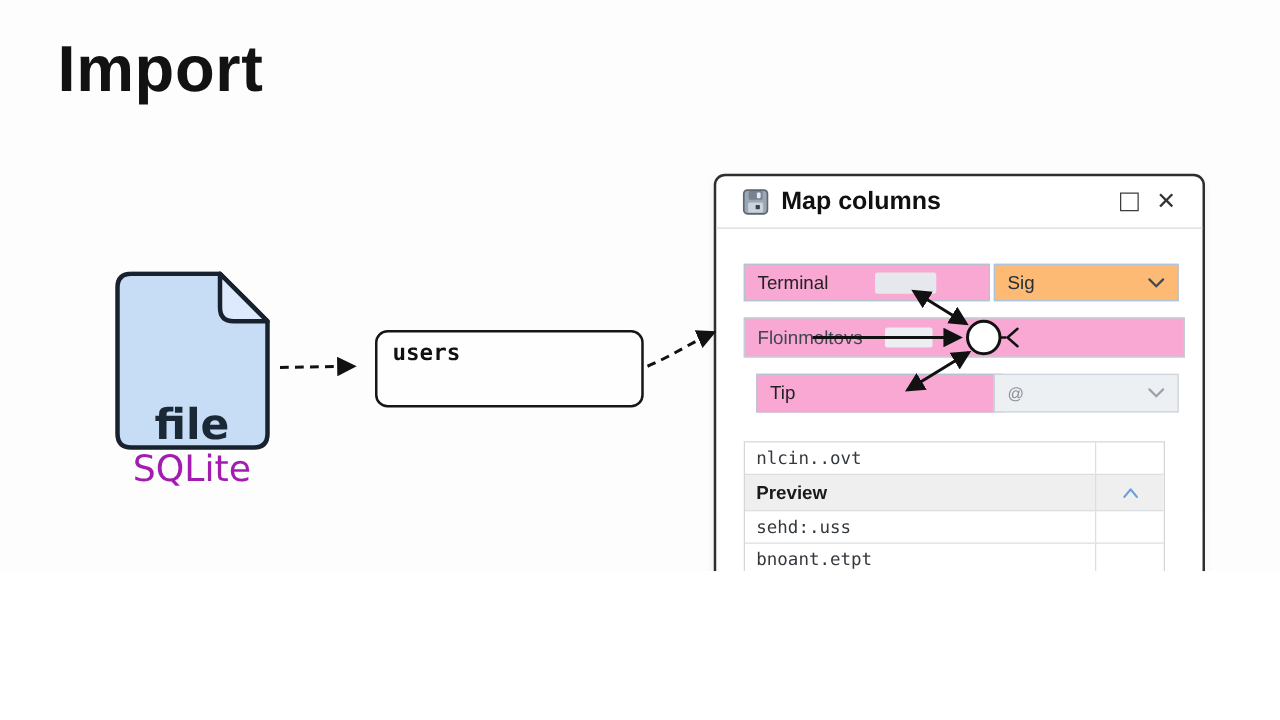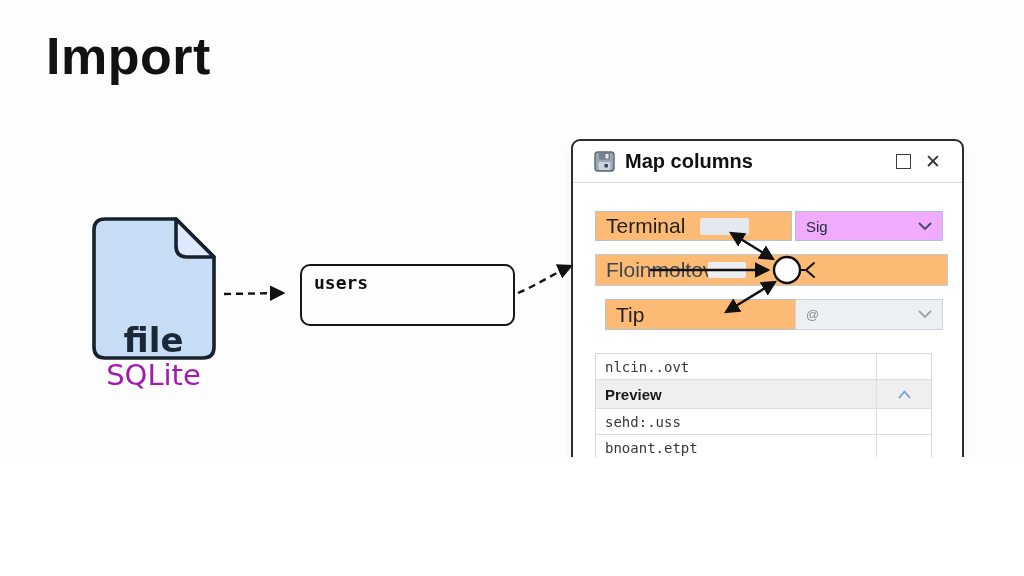--- a/index.html
+++ b/index.html
@@ -45,30 +45,30 @@
     position:absolute; left:0; top:0; width:100%; height:42px;
     display:flex; align-items:center; padding:0 14px 0 21px;
     border-bottom:1px solid #d9d9d9;
   }
   .titlebar .win-title { font-size:20px; font-weight:600; color:#101010; margin-left:10px; flex:1; }
   .win-btn { width:30px; height:26px; display:flex; align-items:center; justify-content:center; cursor:default; }
   .max-glyph { width:15px; height:15px; border:1.8px solid #3c3c3c; background:transparent; }
   .close-glyph { font-size:19px; color:#333; line-height:1; font-family:"DejaVu Sans", sans-serif; }
   
   .field {
-    position:absolute; height:30px; background:#fdba74;
+    position:absolute; height:30px; background:#f9a8d4;
     border:1px solid #b6c2d2; display:flex; align-items:center;
-    padding-left:10px; font-size:21px; color:#222;
+    padding-left:10px; font-size:15px; color:#222;
   }
   .smudge { position:absolute; background:#e5e8ec; border-radius:2px; }
   .dropdown {
     position:absolute; height:30px; display:flex; align-items:center;
     padding:0 10px; font-size:15px; color:#24303c;
   }
-  .dropdown.blue { background:#f0abfc; border:1px solid #aec4dd; }
+  .dropdown.blue { background:#fdba74; border:1px solid #aec4dd; }
   .dropdown.gray { background:#edf0f3; border:1px solid #ccd3db; color:#8a9099; }
   .dropdown .dd-label { flex:1; }
   .dropdown .chev { width:14px; height:9px; }
   
   .f-row1 { left:22px; top:70px;  width:197px; }
   .d-row1 { left:222px; top:70px; width:148px; }
   .f-row2 { left:22px; top:113px; width:353px; height:32px; border-color:#c4ccd6; color:#3f4650; }
   .f-row3 { left:32px; top:158px; width:197px; height:31px; }
   .d-row3 { left:222px; top:158px; width:148px; height:31px; }
   

